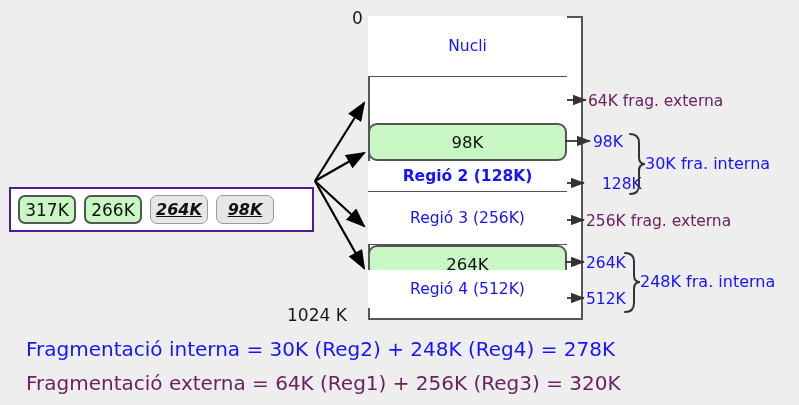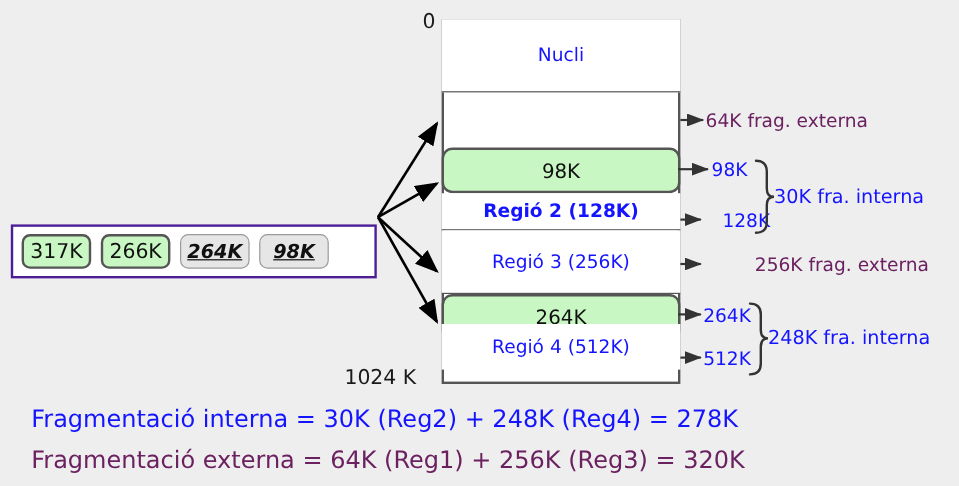--- a/index.html
+++ b/index.html
@@ -61,21 +61,21 @@
     text-decoration: underline;
     font-weight: bold;
     font-size: 16px;
   }
 
   
   #memory-column {
     position: absolute;
     left: 368px;
     top: 16px;
-    width: 199px;
+    width: 215px;
     height: 304px;
     border: 2px solid #555555;
     background: #ffffff;
     box-sizing: border-box;
   }
   .mem-row {
     position: absolute;
     left: -2px;
     width: 199px;
     box-sizing: border-box;
@@ -165,21 +165,21 @@
 
     <div class="mem-row region last" style="top:252px; height:38px;">Regió 4 (512K)</div>
   </div>
 
   <div class="side-label ext" style="left:588px; top:92px;">64K frag. externa</div>
 
   <div class="side-label int" style="left:593px; top:133px;">98K</div>
   <div class="side-label int" style="left:586px; top:175px;margin-left:16px;">128K</div>
   <div class="side-label sum" style="left:645px; top:154px;">30K fra. interna</div>
 
-  <div class="side-label ext" style="left:586px; top:212px;margin-left:43px;">256K frag. externa</div>
+  <div class="side-label ext" style="left:586px; top:212px;">256K frag. externa</div>
 
   <div class="side-label int" style="left:586px; top:254px;">264K</div>
   <div class="side-label int" style="left:586px; top:290px;">512K</div>
   <div class="side-label sum" style="left:640px; top:272px;">248K fra. interna</div>
 
   <svg class="overlay" viewBox="0 0 799 405">
     <defs>
       <marker id="ah-black" markerWidth="9" markerHeight="7" refX="8" refY="3.5" orient="auto">
         <polygon points="0 0, 9 3.5, 0 7" fill="#000000"></polygon>
       </marker>

